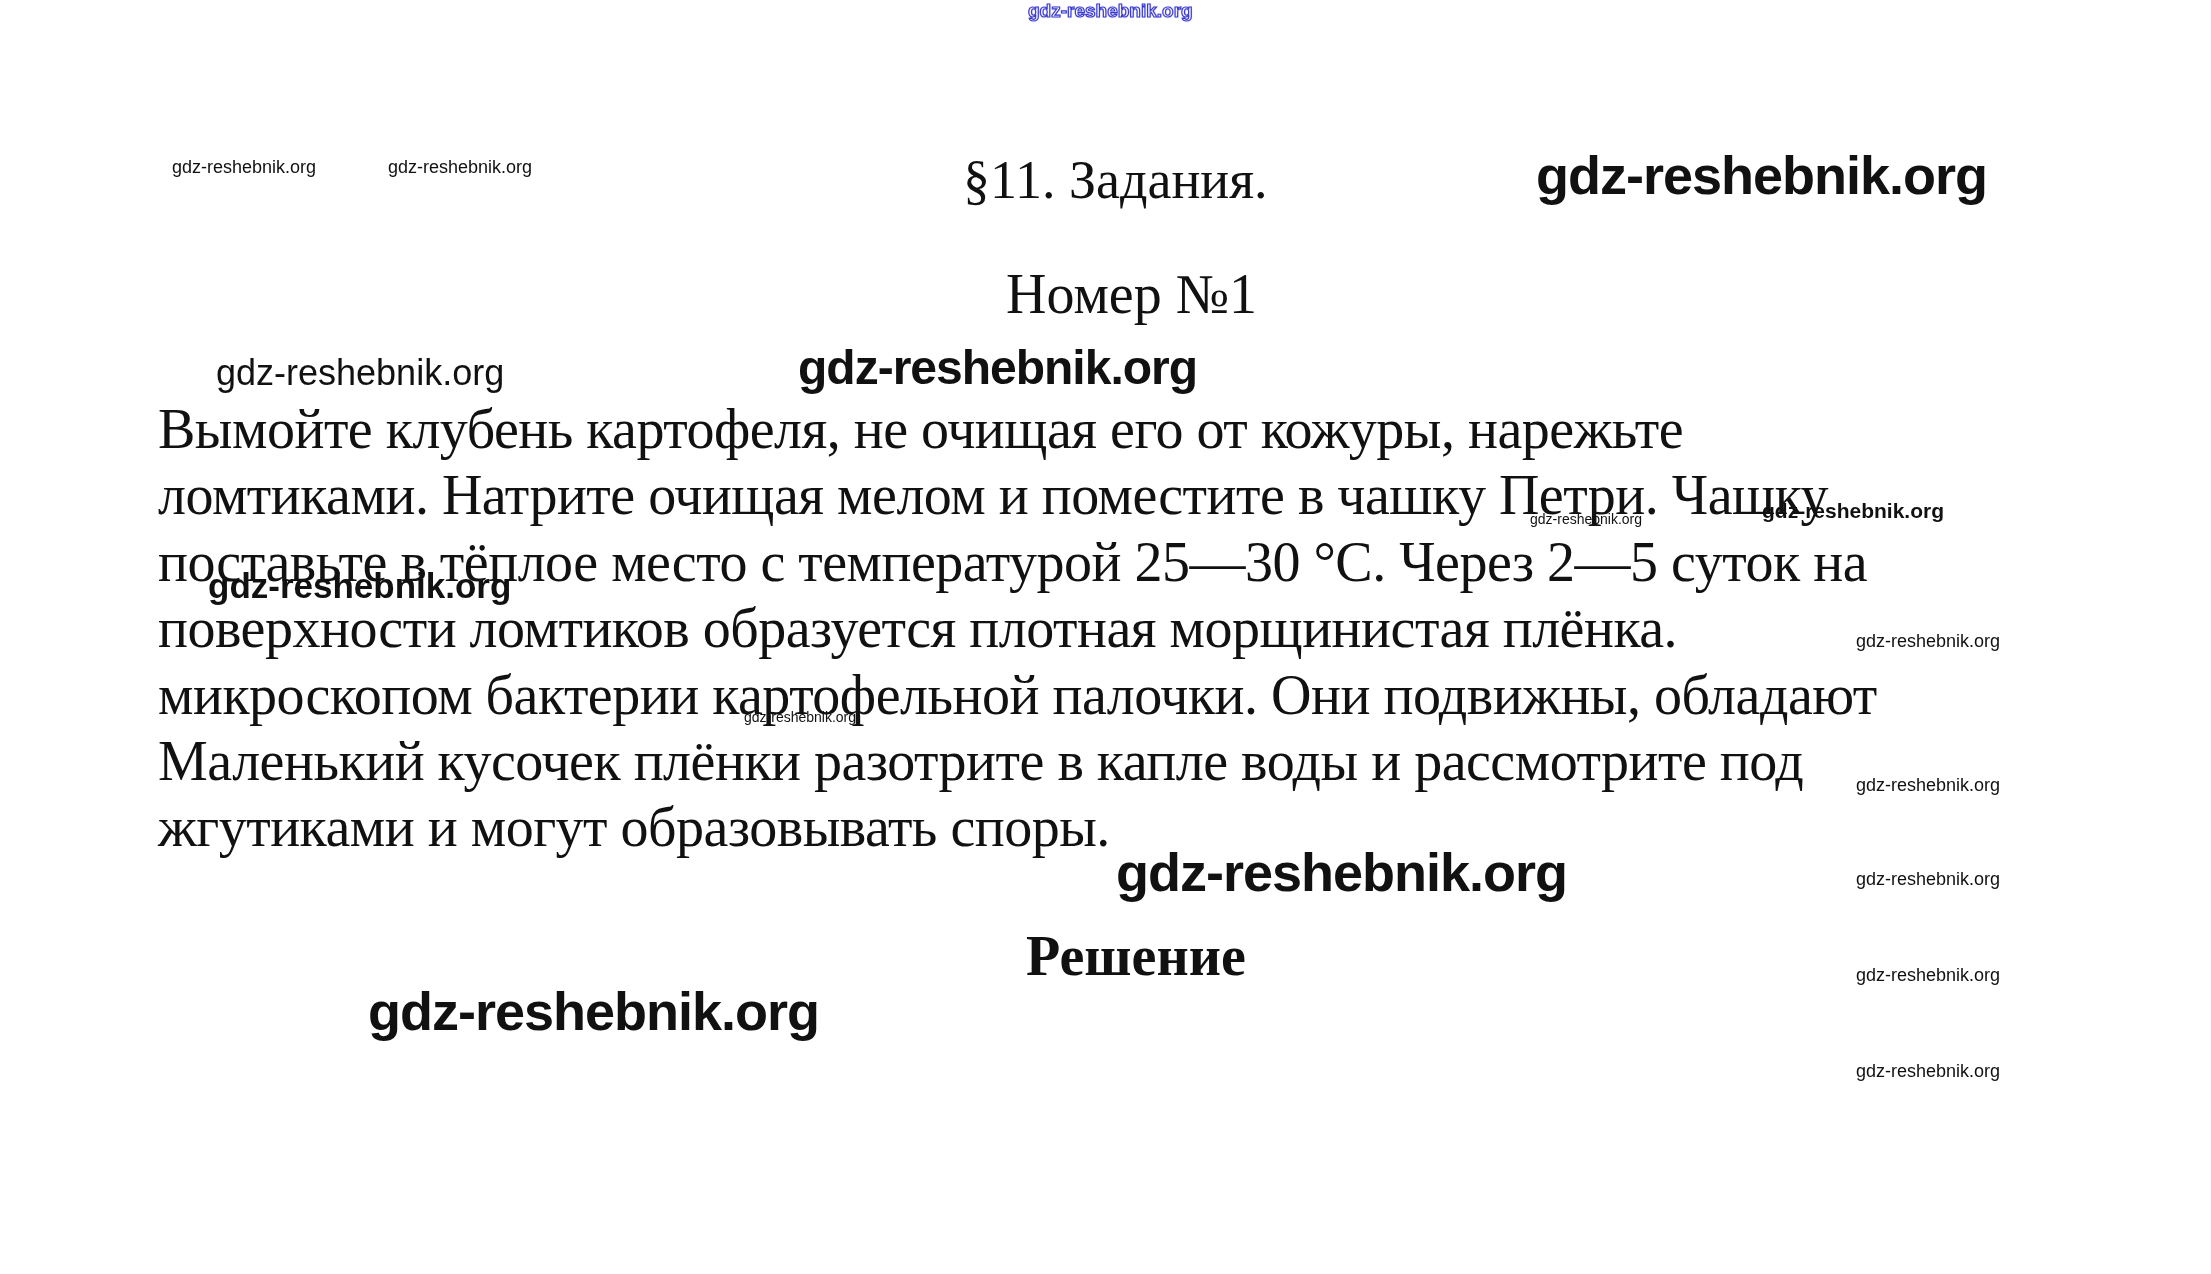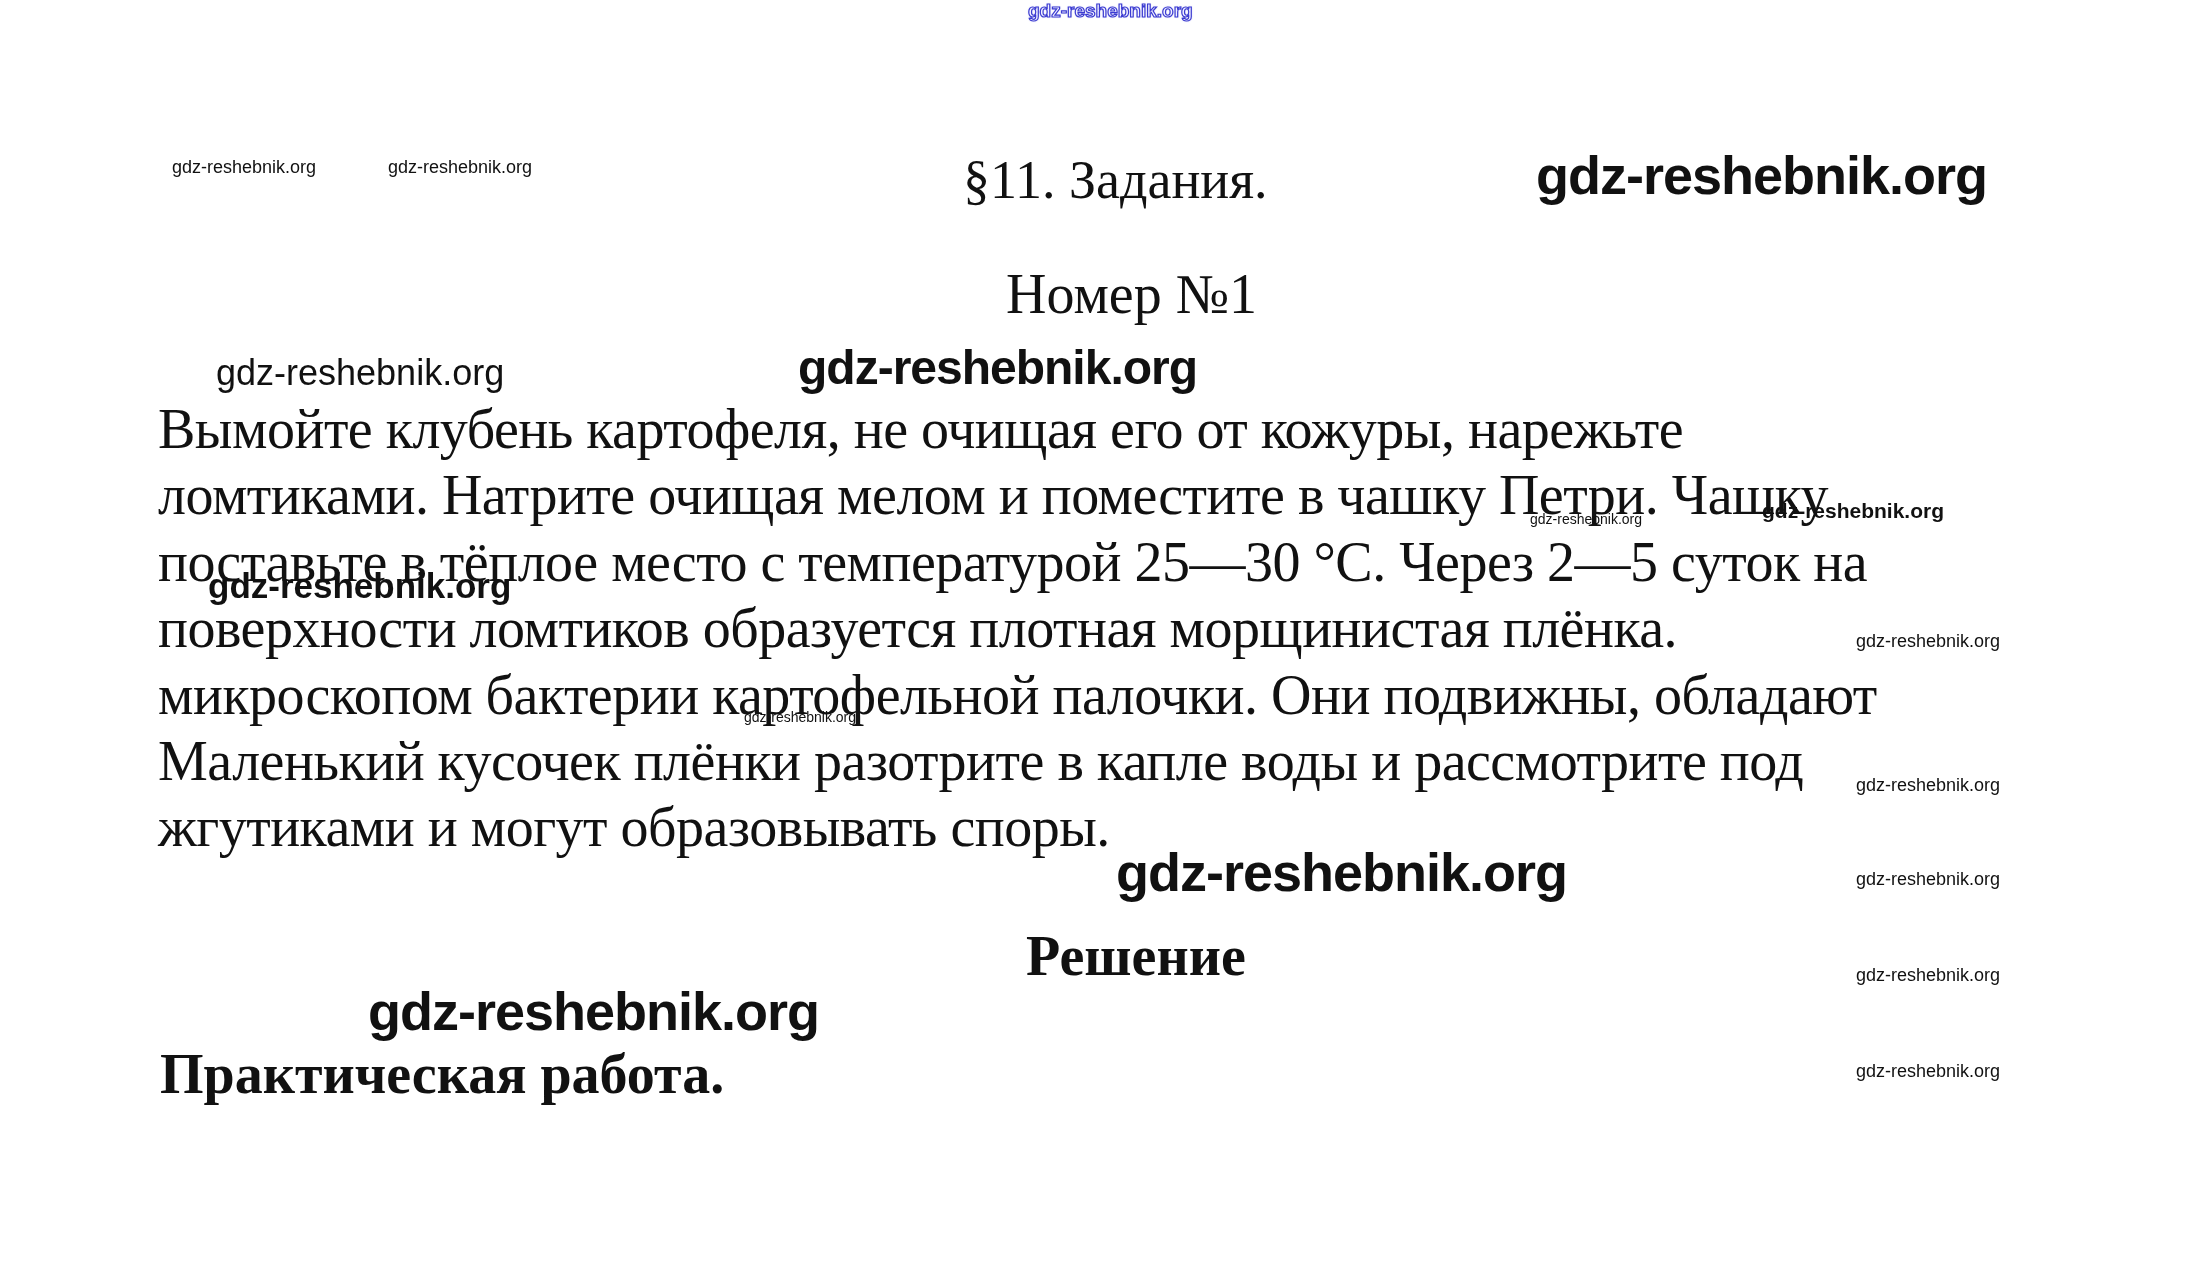--- a/index.html
+++ b/index.html
@@ -81,15 +81,14 @@
 
   <div class="abs wm wm-s" style="left:1856px;top:632px;">gdz-reshebnik.org</div>
   <div class="abs wm wm-s" style="left:1856px;top:776px;">gdz-reshebnik.org</div>
   <div class="abs wm wm-s" style="left:1856px;top:870px;">gdz-reshebnik.org</div>
   <div class="abs wm wm-s" style="left:1856px;top:966px;">gdz-reshebnik.org</div>
   <div class="abs wm wm-s" style="left:1856px;top:1062px;">gdz-reshebnik.org</div>
 
   <div class="abs wm wm-b" style="left:1116px;top:845px;">gdz-reshebnik.org</div>
   <div class="abs serif heading" style="left:1026px;top:928px;">Решение</div>
   <div class="abs wm wm-b" style="left:368px;top:984px;">gdz-reshebnik.org</div>
-  <div class="abs serif heading" style="left:160px;top:1046px;">Практическая работа.</div>
 
 </div>
 
 </body></html>

